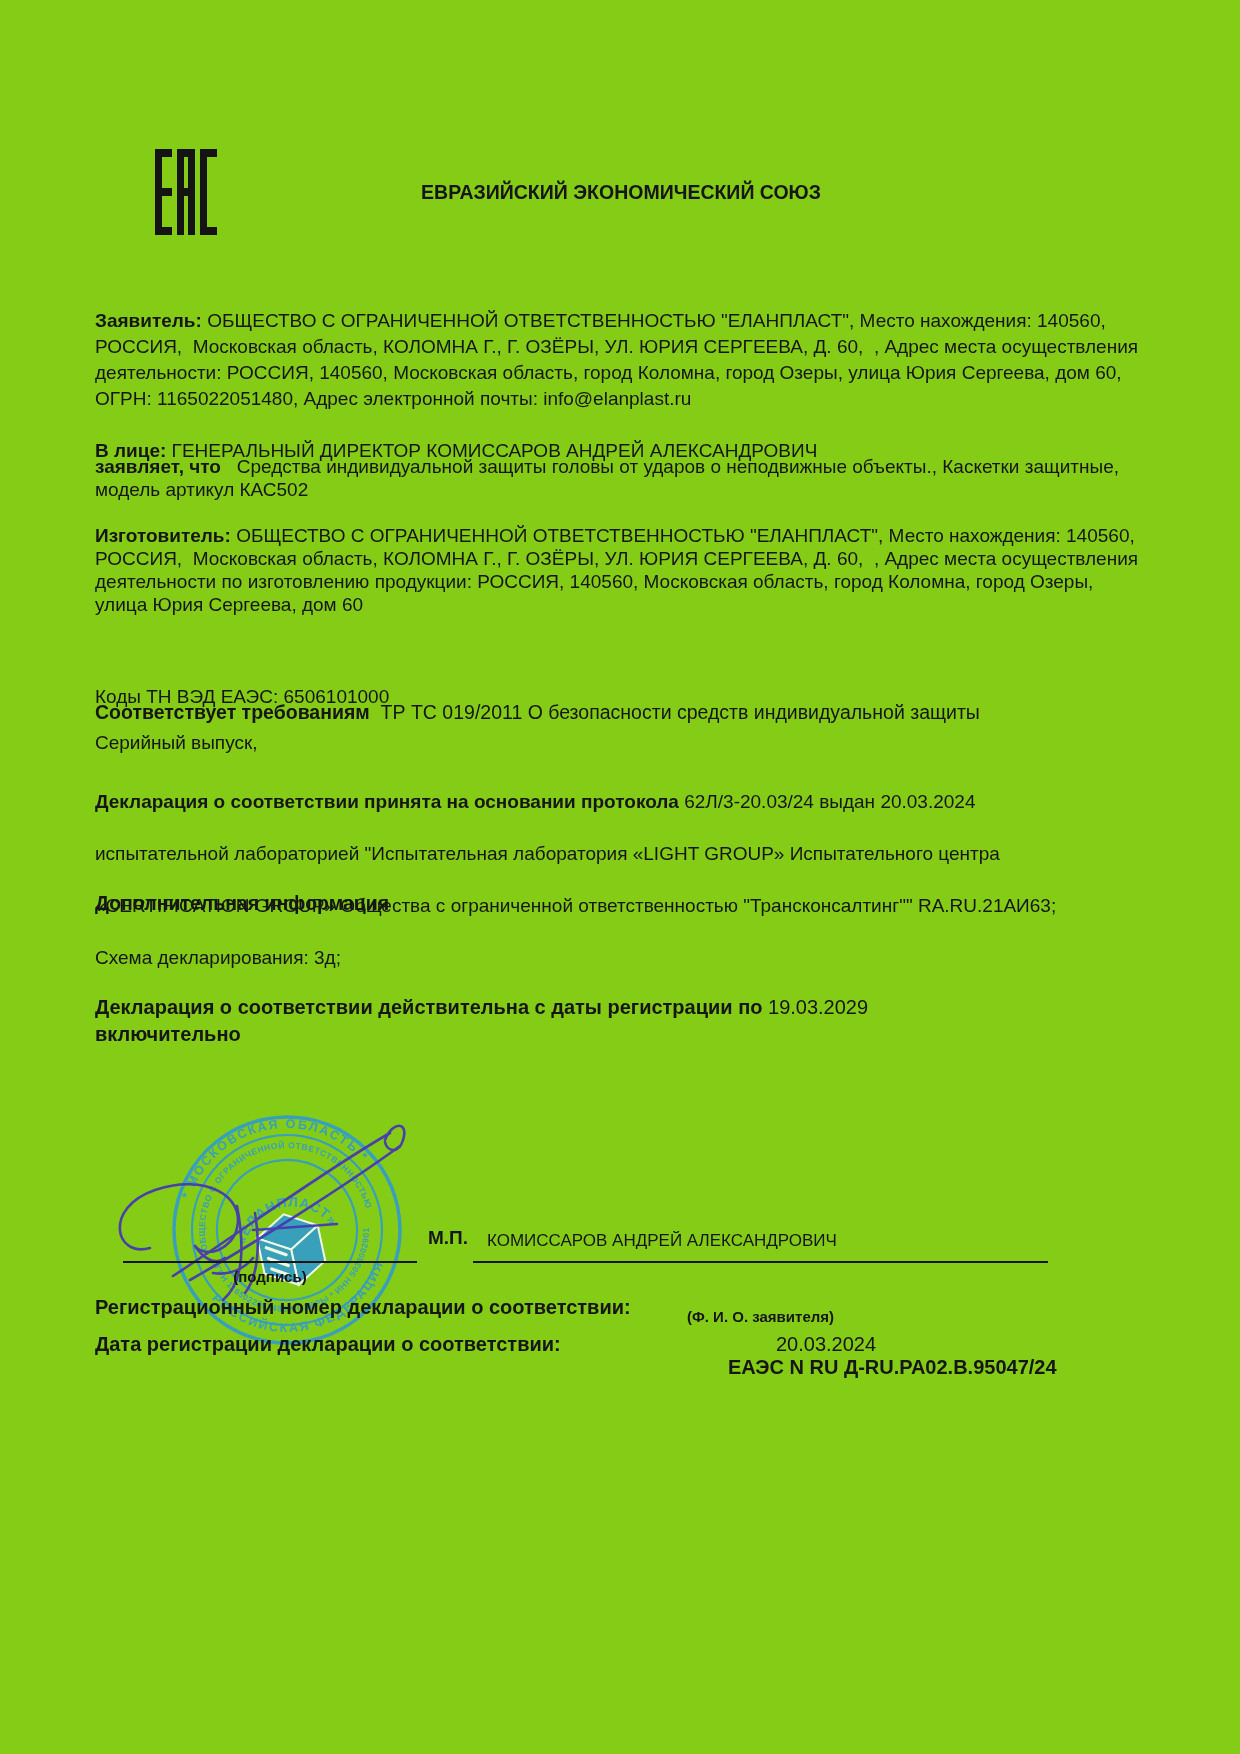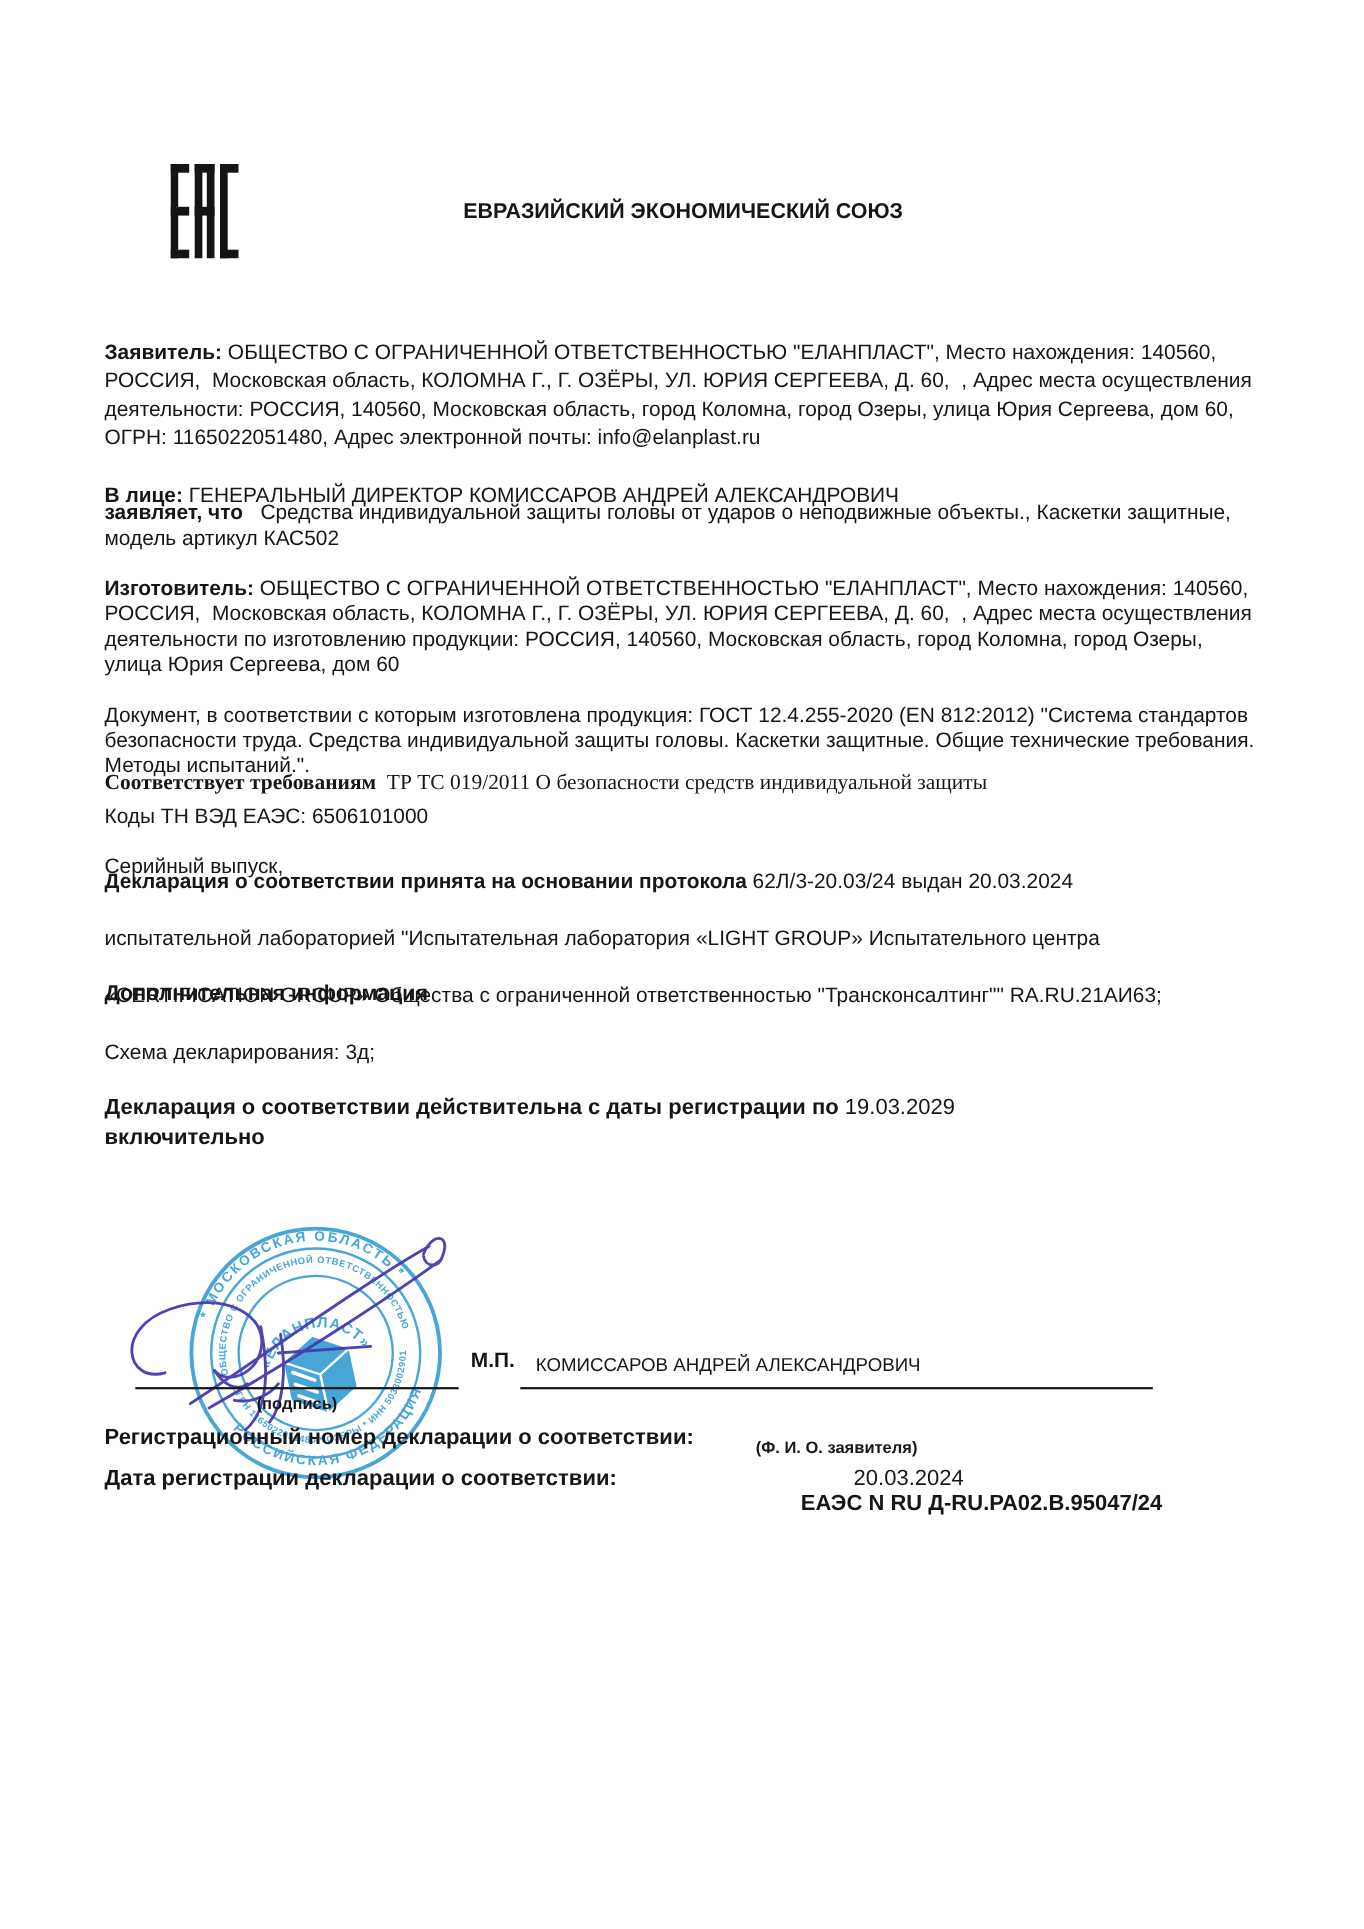--- a/index.html
+++ b/index.html
@@ -1,31 +1,31 @@
 <!DOCTYPE html>
 <html><head>
 <meta charset="utf-8">
 <style>
   html,body{margin:0;padding:0;background:#e8e8e8;}
   .page{
     position:relative;
     width:1240px;height:1754px;
     margin:0 auto;
-    background:#ffffff;
+    background:#84cc16;
     font-family:"Liberation Sans", sans-serif;
     color:#161616;
     overflow:hidden;
   }
   .abs{position:absolute;}
   .b{font-weight:bold;}
   .titles{left:95px;width:1052px;text-align:center;font-weight:bold;font-size:19.5px;}
   .para{left:95px;width:1055px;font-size:19px;white-space:pre-wrap;}
   .p1{top:283px;line-height:26px;margin-top:25px;}
   .p2{top:455px;line-height:23px;}
-  .comply{top:701px;left:95px;width:1055px;font-size:19.5px;white-space:pre-wrap;font-family:Liberation Serif, serif;}
+  .comply{top:701px;left:95px;width:1055px;font-size:19.5px;white-space:pre-wrap;}
   .basis{top:789px;line-height:26px;}
   .addinfo{top:892px;left:95px;font-size:19.5px;font-weight:bold;}
   .validity{left:95px;width:1055px;font-size:20px;white-space:pre-wrap;}
   .v1{top:996px;}
   .v2{top:1023px;font-weight:bold;}
   .sigline{top:1261px;border-bottom:2px solid #161616;height:0;}
   .caption{font-size:15px;font-weight:bold;text-align:center;}
   .mp{top:1227px;left:428px;font-size:19px;font-weight:bold;}
   .name{top:1231px;left:487px;font-size:17px;}
   .reglabel{left:95px;font-size:20px;font-weight:bold;}
@@ -56,21 +56,21 @@
     </g>
   </svg>
 
   <div class="abs titles" style="top:181px;">ЕВРАЗИЙСКИЙ ЭКОНОМИЧЕСКИЙ СОЮЗ</div>
 
   <div class="abs para p1"><span class="b">Заявитель:</span><span> ОБЩЕСТВО С ОГРАНИЧЕННОЙ ОТВЕТСТВЕННОСТЬЮ "ЕЛАНПЛАСТ", Место нахождения: 140560, РОССИЯ,  Московская область, КОЛОМНА Г., Г. ОЗЁРЫ, УЛ. ЮРИЯ СЕРГЕЕВА, Д. 60,  , Адрес места осуществления деятельности: РОССИЯ, 140560, Московская область, город Коломна, город Озеры, улица Юрия Сергеева, дом 60, ОГРН: 1165022051480, Адрес электронной почты: info@elanplast.ru</span><br>
 <span class="b">В лице:</span><span> ГЕНЕРАЛЬНЫЙ ДИРЕКТОР КОМИССАРОВ АНДРЕЙ АЛЕКСАНДРОВИЧ</span></div>
 
   <div class="abs para p2"><span class="b">заявляет, что</span><span>   Средства индивидуальной защиты головы от ударов о неподвижные объекты., Каскетки защитные, модель артикул КАС502</span><br>
 <span class="b">Изготовитель:</span><span> ОБЩЕСТВО С ОГРАНИЧЕННОЙ ОТВЕТСТВЕННОСТЬЮ "ЕЛАНПЛАСТ", Место нахождения: 140560, РОССИЯ,  Московская область, КОЛОМНА Г., Г. ОЗЁРЫ, УЛ. ЮРИЯ СЕРГЕЕВА, Д. 60,  , Адрес места осуществления деятельности по изготовлению продукции: РОССИЯ, 140560, Московская область, город Коломна, город Озеры, улица Юрия Сергеева, дом 60</span><br>
-<span>Документ, в соответствии с которым изготовлена продукция: ГОСТ 12.4.255-2020 (EN 812:2012) "Система стандартов безопасности труда. Средства индивидуальной защиты головы. Каскетки защитные. Общие технические требования. Методы испытаний.".</span><br>
+<br>
 <span>Коды ТН ВЭД ЕАЭС: 6506101000</span><br>
 <span>Серийный выпуск,</span></div>
 
   <div class="abs comply"><span class="b">Соответствует требованиям</span><span>  ТР ТС 019/2011 О безопасности средств индивидуальной защиты</span></div>
 
   <div class="abs para basis"><span class="b">Декларация о соответствии принята на основании протокола</span><span> 62Л/3-20.03/24 выдан 20.03.2024</span><br>
 <span>испытательной лабораторией "Испытательная лаборатория «LIGHT GROUP» Испытательного центра</span><br>
 <span>«CERTIFICATION GROUP» Общества с ограниченной ответственностью "Трансконсалтинг"" RA.RU.21АИ63;</span><br>
 <span>Схема декларирования: 3д;</span></div>
 

